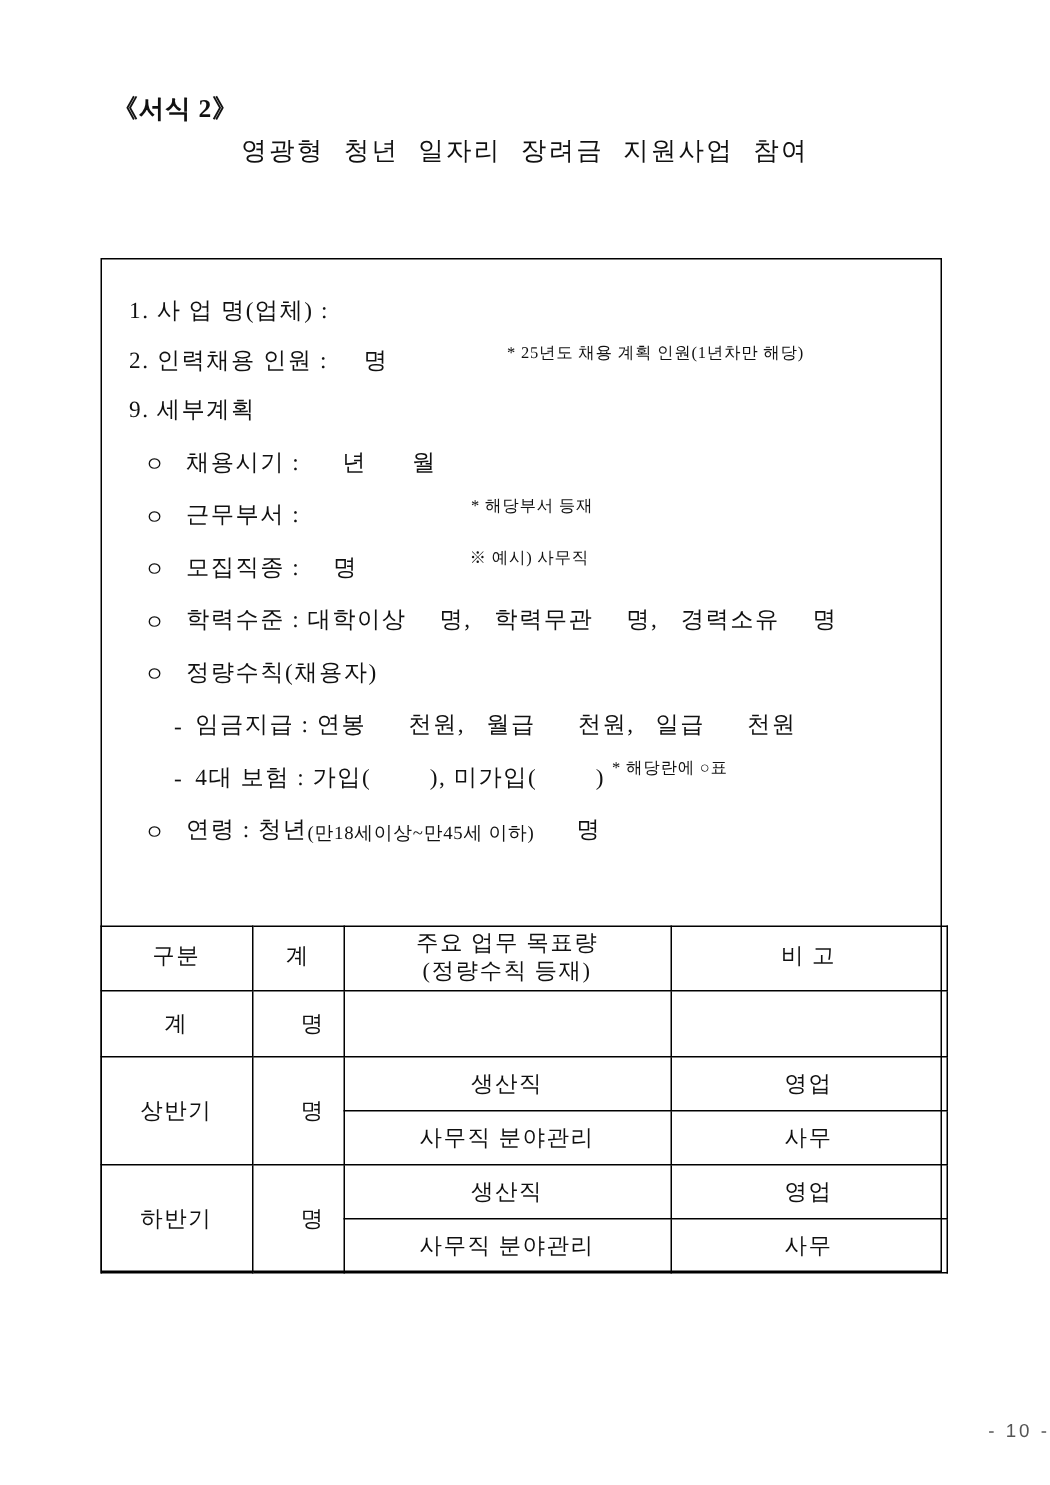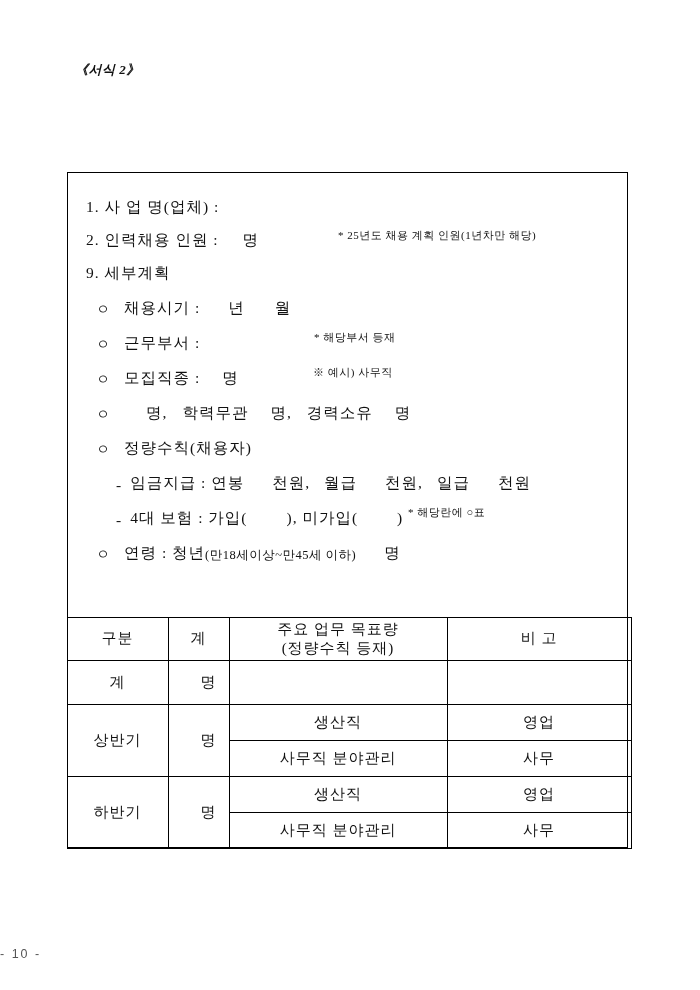--- a/index.html
+++ b/index.html
@@ -5,21 +5,21 @@
   html,body { margin:0; padding:0; background:#ffffff; }
   body {
     width:700px; height:990px;
     font-family:"Liberation Serif","DejaVu Serif",serif;
     color:#111;
   }
   .page { position:relative; width:700px; height:990px; background:#fff; overflow:hidden; }
 
   .form-tag {
     position:absolute; top:61px; left:75px;
-    font-size:13px; font-weight:bold; letter-spacing:0.5px;font-style:italic;
+    font-size:17px; font-weight:bold; letter-spacing:0.5px;
   }
   .subtitle {
     position:absolute; top:89px; left:0; width:100%;
     text-align:center; font-size:17px; letter-spacing:1.5px; word-spacing:7px;
   }
   .doc-title {
     position:absolute; top:115px; left:0; width:100%;
     text-align:center; font-size:20.5px; font-weight:bold;
     letter-spacing:1px; word-spacing:6px;
   }
@@ -68,30 +68,31 @@
     border:1px solid #000; text-align:center;
     font-size:15px; letter-spacing:1px; padding:0;
   }
   .work-table .hdr-row td { height:42px; line-height:19px; }
   .work-table .total-row td { height:43px; }
   .work-table .sub-row td { height:35px; }
   .unit-cell { text-align:right !important; padding-right:12px !important; }
 
   .page-number {
     position:absolute; top:947px; left:0; width:100%;
-    text-align:left; font-size:12.5px; letter-spacing:2px; color:#555;
+    text-align:right; font-size:12.5px; letter-spacing:2px; color:#555;
     font-family:"Liberation Sans","DejaVu Sans",sans-serif;
   }
 </style>
 </head>
 <body>
 
 <div class="page">
 
   <div class="form-tag">《서식 2》</div>
+  <div class="subtitle">영광형 청년 일자리 장려금 지원사업 참여</div>
 
   <div class="box">
     <div class="content">
 
       <div class="line">
         <span>1. 사 업 명(업체) :</span>
       </div>
 
       <div class="line">
         <span>2. 인력채용 인원 :</span>
@@ -118,20 +119,21 @@
 
       <div class="line b-line">
         <span class="marker">ㅇ</span>
         <span>모집직종 :</span>
         <span class="gap-u">명</span>
         <span class="note note-job">※ 예시) 사무직</span>
       </div>
 
       <div class="line b-line">
         <span class="marker">ㅇ</span>
+        <span>학력수준 : 대학이상</span>
         <span class="gap-u">명,</span>
         <span class="gap-l">학력무관</span>
         <span class="gap-u">명,</span>
         <span class="gap-l">경력소유</span>
         <span class="gap-u">명</span>
       </div>
 
       <div class="line b-line">
         <span class="marker">ㅇ</span>
         <span>정량수칙(채용자)</span>

